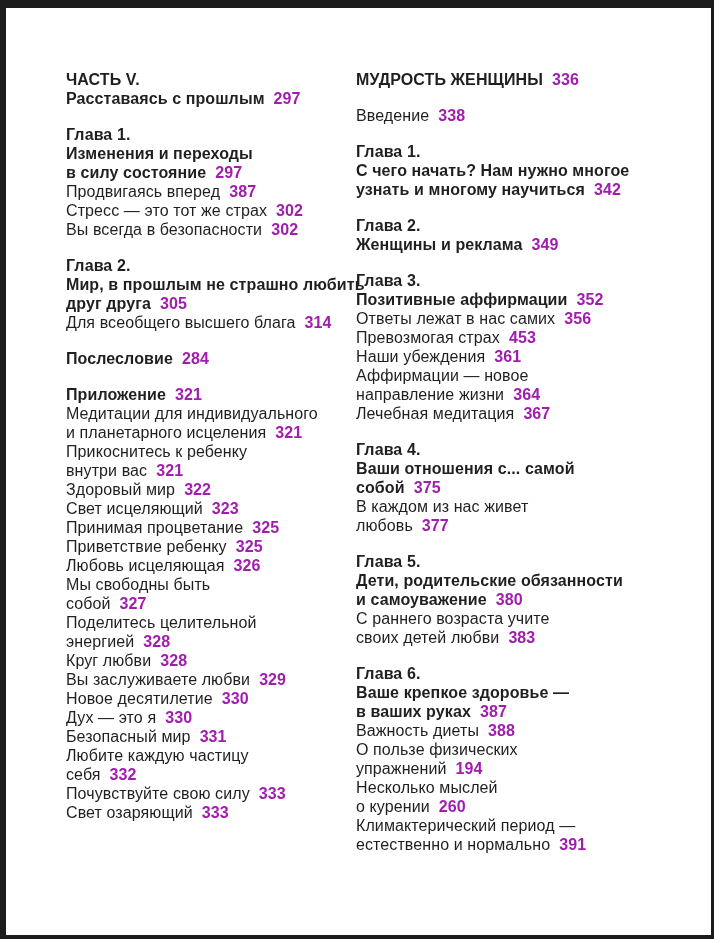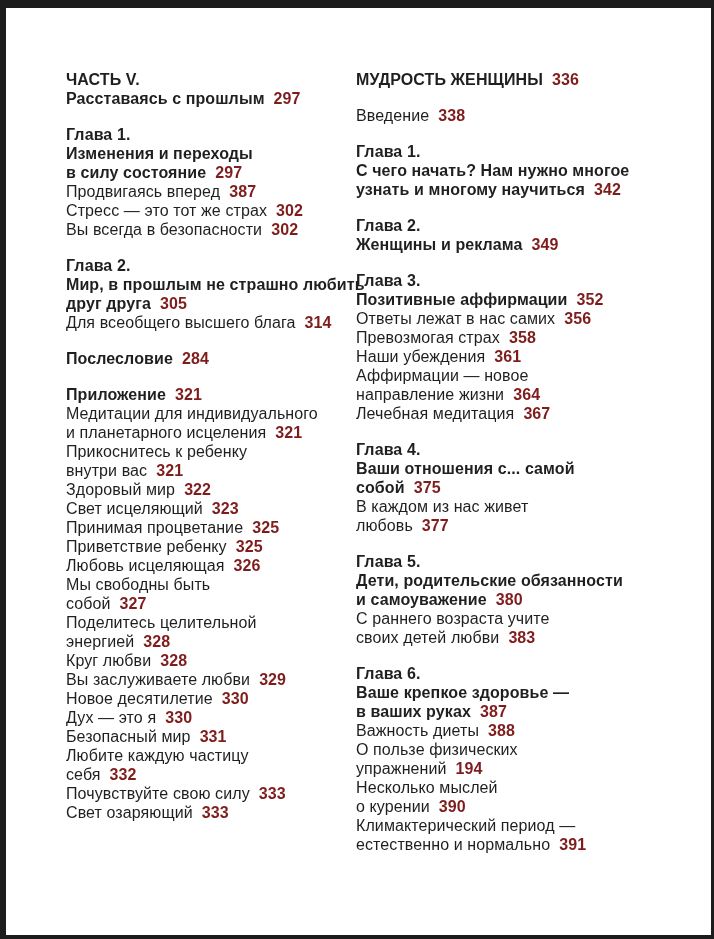--- a/index.html
+++ b/index.html
@@ -33,21 +33,21 @@
     font-size: 16px;
     line-height: 19px;
     color: #1f1f1f;
     white-space: nowrap;
     letter-spacing: 0.1px;
   }
   .line.bold { font-weight: 700; }
   .pg {
     font-weight: 700;
     margin-left: 9px;
-    color: #7f1d1d;
+    color: #a21caf;
   }
 </style>
 </head>
 <body>
 
 <div class="paper">
   <div class="col col-left" id="col-0">
       <div class="block">
         <div class="line bold"><span>ЧАСТЬ V.</span></div>
         <div class="line bold"><span>Расставаясь с прошлым</span><span class="pg">297</span></div>
@@ -108,21 +108,21 @@
         <div class="line bold"><span>узнать и многому научиться</span><span class="pg">342</span></div>
       </div>
       <div class="block">
         <div class="line bold"><span>Глава 2.</span></div>
         <div class="line bold"><span>Женщины и реклама</span><span class="pg">349</span></div>
       </div>
       <div class="block">
         <div class="line bold"><span>Глава 3.</span></div>
         <div class="line bold"><span>Позитивные аффирмации</span><span class="pg">352</span></div>
         <div class="line"><span>Ответы лежат в нас самих</span><span class="pg">356</span></div>
-        <div class="line"><span>Превозмогая страх</span><span class="pg">358</span></div>
+        <div class="line"><span>Превозмогая страх</span><span class="pg">453</span></div>
         <div class="line"><span>Наши убеждения</span><span class="pg">361</span></div>
         <div class="line"><span>Аффирмации — новое</span></div>
         <div class="line"><span>направление жизни</span><span class="pg">364</span></div>
         <div class="line"><span>Лечебная медитация</span><span class="pg">367</span></div>
       </div>
       <div class="block">
         <div class="line bold"><span>Глава 4.</span></div>
         <div class="line bold"><span>Ваши отношения с... самой</span></div>
         <div class="line bold"><span>собой</span><span class="pg">375</span></div>
         <div class="line"><span>В каждом из нас живет</span></div>
@@ -136,18 +136,18 @@
         <div class="line"><span>своих детей любви</span><span class="pg">383</span></div>
       </div>
       <div class="block">
         <div class="line bold"><span>Глава 6.</span></div>
         <div class="line bold"><span>Ваше крепкое здоровье —</span></div>
         <div class="line bold"><span>в ваших руках</span><span class="pg">387</span></div>
         <div class="line"><span>Важность диеты</span><span class="pg">388</span></div>
         <div class="line"><span>О пользе физических</span></div>
         <div class="line"><span>упражнений</span><span class="pg">194</span></div>
         <div class="line"><span>Несколько мыслей</span></div>
-        <div class="line"><span>о курении</span><span class="pg">390</span></div>
+        <div class="line"><span>о курении</span><span class="pg">260</span></div>
         <div class="line"><span>Климактерический период —</span></div>
         <div class="line"><span>естественно и нормально</span><span class="pg">391</span></div>
       </div>
     </div>
 </div>
 
 </body></html>

